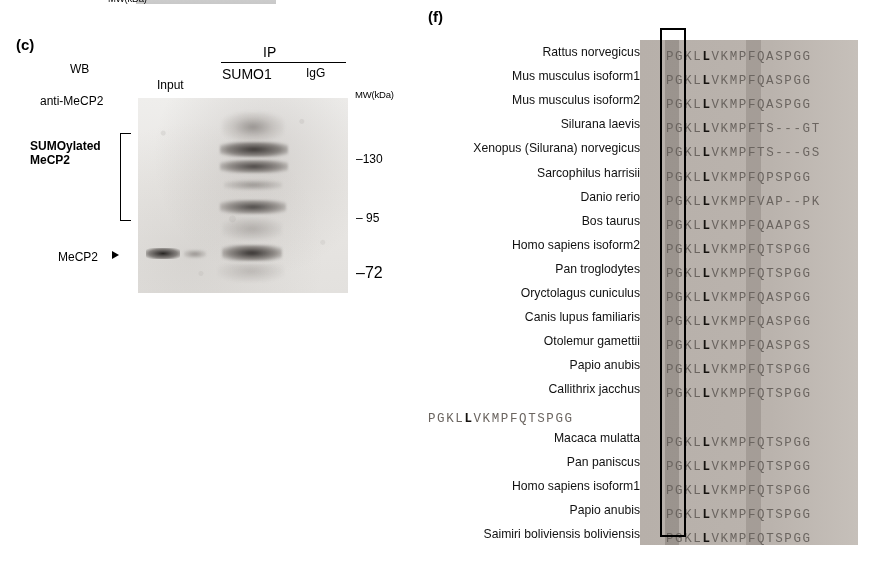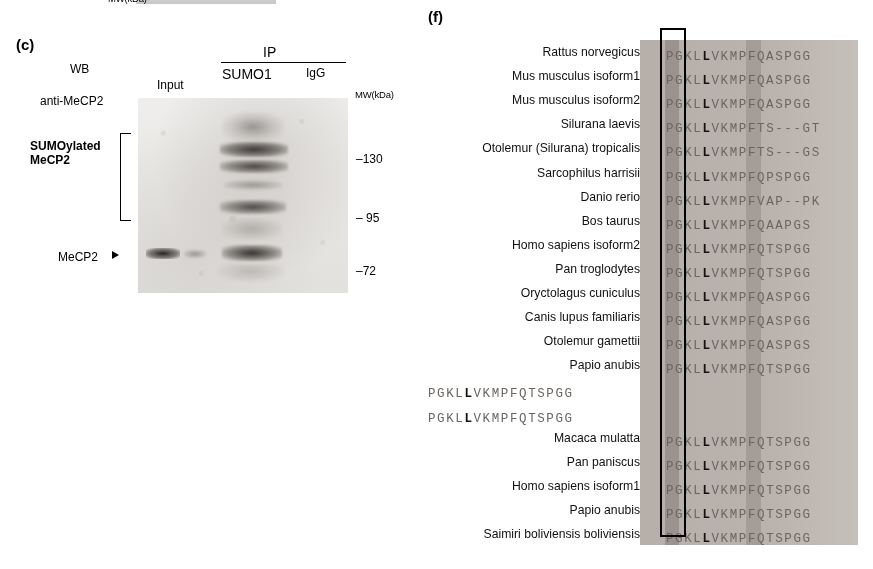--- a/index.html
+++ b/index.html
@@ -213,21 +213,21 @@
     position: absolute;
     left: 80px; top: 166px;
     width: 66px; height: 18px;
     background: radial-gradient(ellipse at 50% 40%, rgba(95,88,84,.26) 0%, rgba(255,255,255,0) 80%);
     filter: blur(1.8px);
   }
 
   
   .mw-130 { position: absolute; left: 356px; top: 152px; font-size: 12px; }
   .mw-95  { position: absolute; left: 356px; top: 211px; font-size: 12px; }
-  .mw-72  { position: absolute; left: 356px; top: 264px; font-size: 12px; }
+  .mw-72  { position: absolute; left: 356px; top: 264px; font-size: 16px; }
 
   
   .sumo-label {
     position: absolute;
     left: 30px;
     top: 139px;
     font-size: 12px;
     line-height: 14px;
     font-weight: bold;
   }
@@ -431,21 +431,21 @@
             <div class="f-seq"><span>PGKL</span><span class="dark">L</span><span>VKMPFQA</span><span>SPGG</span></div>
           </div>
         </div>
         <div class="f-row">
           <div class="f-species">Silurana laevis</div>
           <div class="f-seq-wrap">
             <div class="f-seq"><span>PGKL</span><span class="dark">L</span><span>VKMPFT</span><span>S---GT</span></div>
           </div>
         </div>
         <div class="f-row">
-          <div class="f-species">Otolemur (Silurana) tropicalis</div>
+          <div class="f-species">Xenopus (Silurana) norvegicus</div>
           <div class="f-seq-wrap">
             <div class="f-seq"><span>PGKL</span><span class="dark">L</span><span>VKMPFT</span><span>S---GS</span></div>
           </div>
         </div>
         <div class="f-row">
           <div class="f-species">Sarcophilus harrisii</div>
           <div class="f-seq-wrap">
             <div class="f-seq"><span>PGKL</span><span class="dark">L</span><span>VKMPFQ</span><span>PSPGG</span></div>
           </div>
         </div>
@@ -491,20 +491,21 @@
             <div class="f-seq"><span>PGKL</span><span class="dark">L</span><span>VKMPFQ</span><span>ASPGS</span></div>
           </div>
         </div>
         <div class="f-row">
           <div class="f-species">Papio anubis</div>
           <div class="f-seq-wrap">
             <div class="f-seq"><span>PGKL</span><span class="dark">L</span><span>VKMPFQ</span><span>TSPGG</span></div>
           </div>
         </div>
         <div class="f-row">
+          <div class="f-species">Callithrix jacchus</div>
           <div class="f-seq-wrap">
             <div class="f-seq"><span>PGKL</span><span class="dark">L</span><span>VKMPFQ</span><span>TSPGG</span></div>
           </div>
         </div>
         <div class="f-row">
           <div class="f-seq-wrap">
             <div class="f-seq"><span>PGKL</span><span class="dark">L</span><span>VKMPFQ</span><span>TSPGG</span></div>
           </div>
         </div>
         <div class="f-row">

